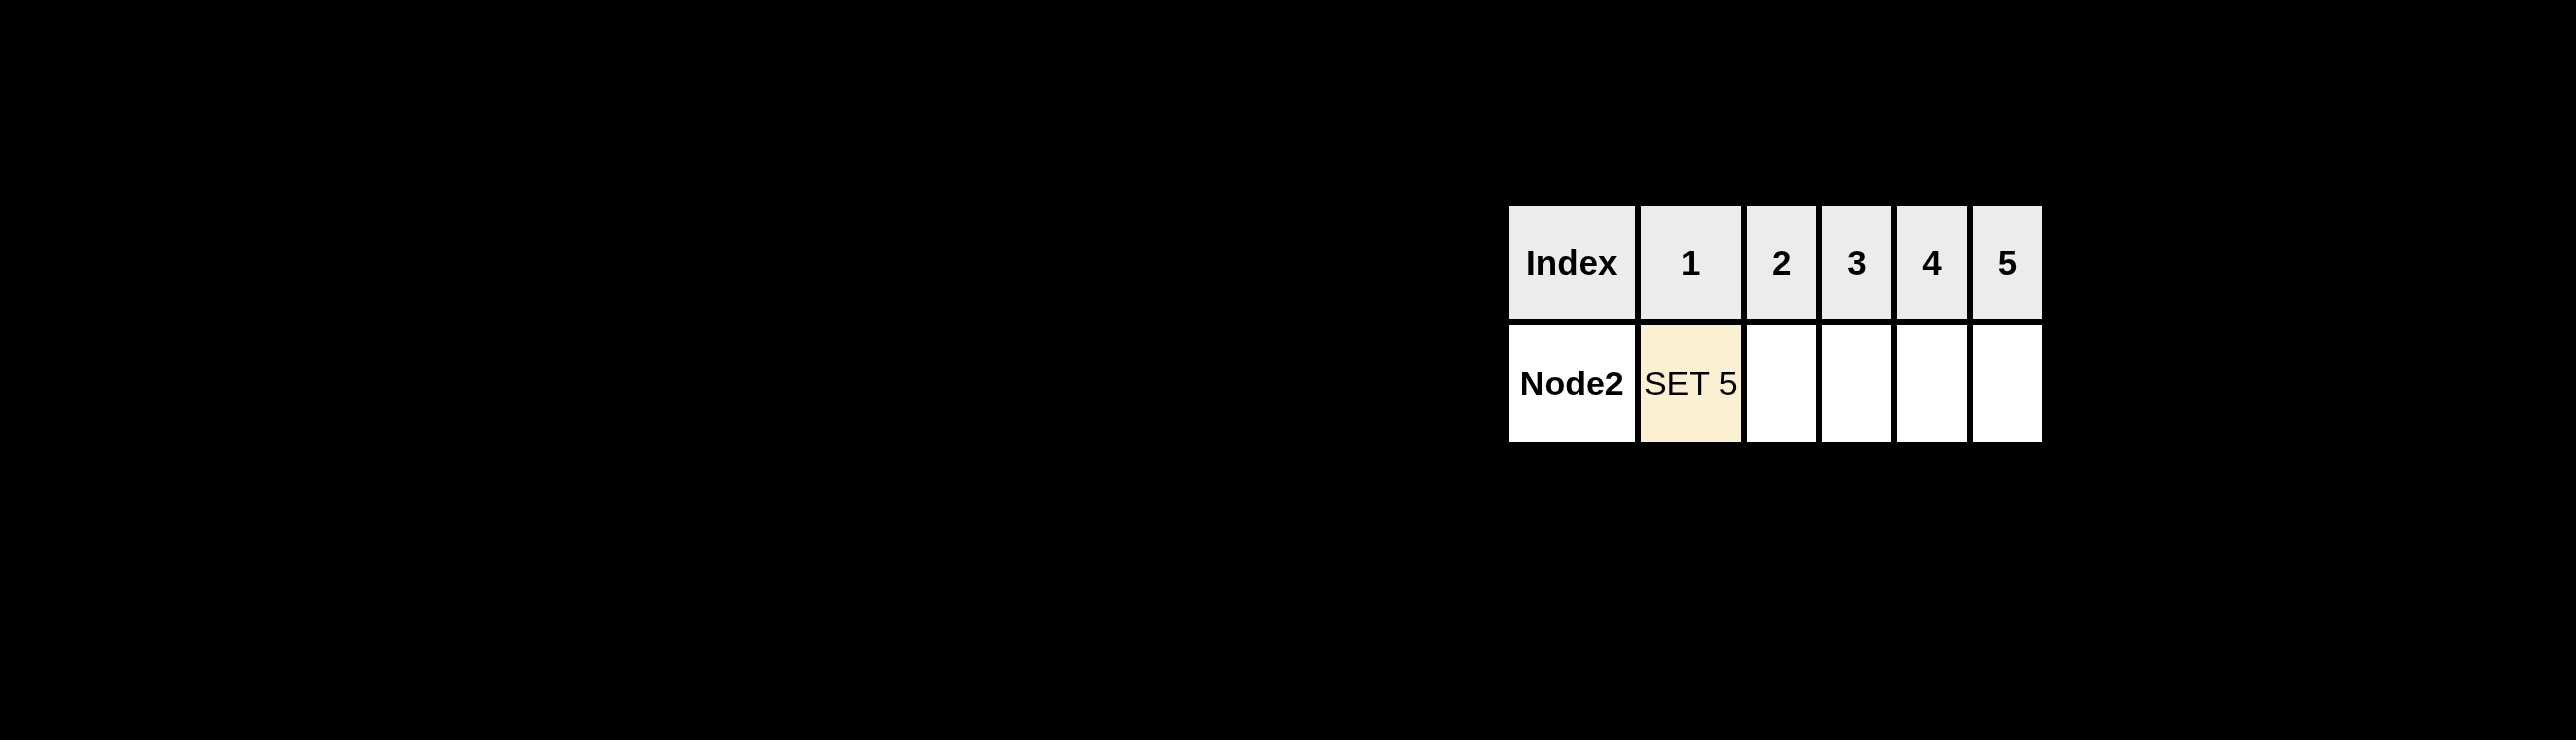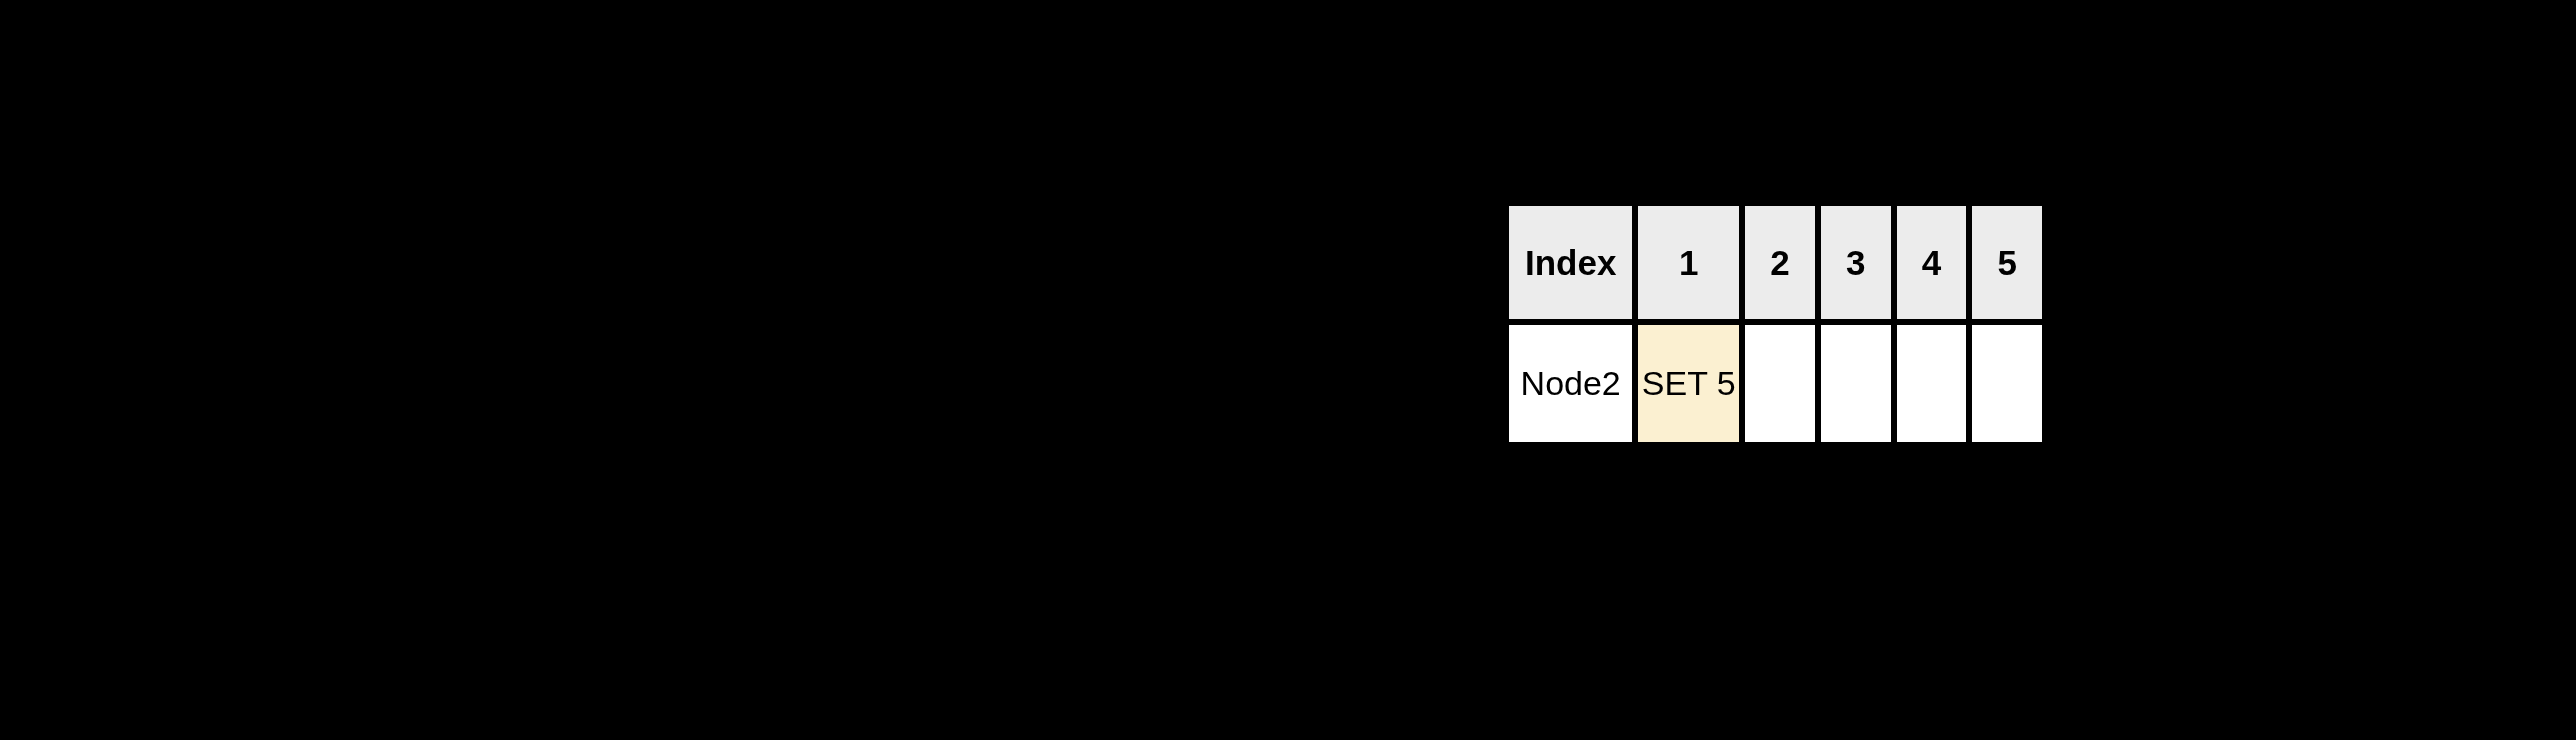--- a/index.html
+++ b/index.html
@@ -47,21 +47,21 @@
   table.state-table tbody tr { height: 123px; }
 
   table.state-table thead th {
     background: var(--header_bg, #ececec);
     font-weight: bold;
     font-size: 35px;
   }
 
   table.state-table tbody th.row-label {
     background: var(--cell_bg, #ffffff);
-    font-weight: normal;
+    font-weight: bold;
   }
 
   table.state-table tbody tr.emphasized th.row-label {
     font-weight: bold;
   }
 
   table.state-table td.highlighted {
     background: var(--highlight, #fbf0d1);
   }
 </style>

